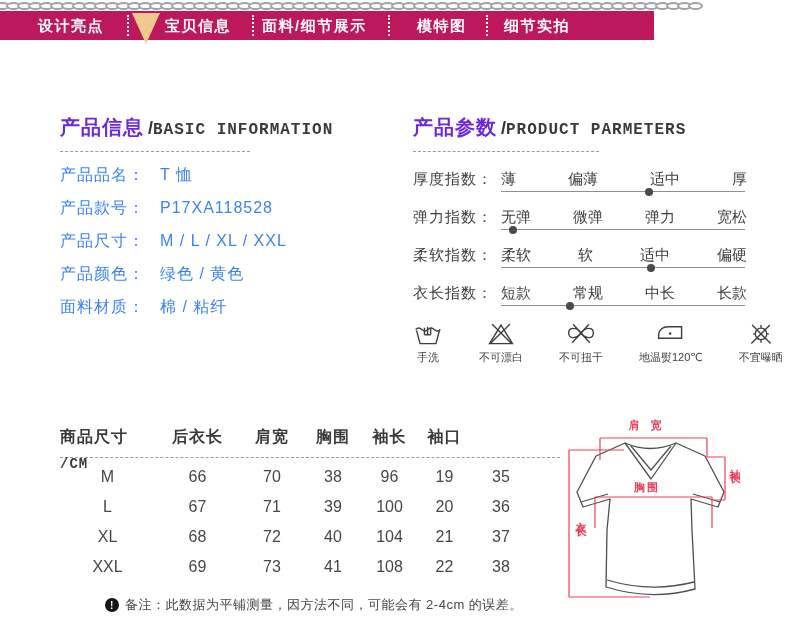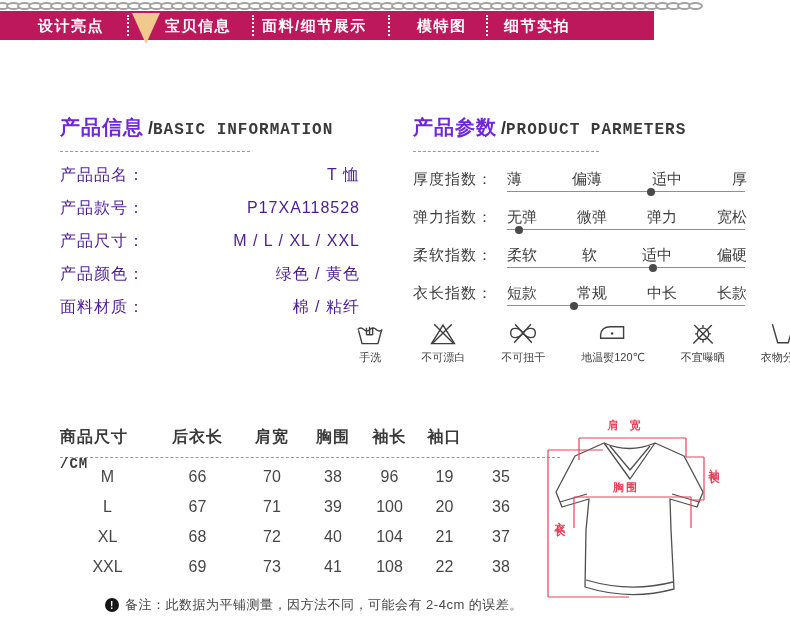--- a/index.html
+++ b/index.html
@@ -27,59 +27,59 @@
   .heading-cn { font-size:20px; font-weight:bold; color:#6d28d9; letter-spacing:1px; }
   .heading-slash { font-size:18px; font-weight:bold; color:#323232; margin-left:4px; }
   .heading-en { font-size:16px; font-weight:bold; color:#3a3a3a; letter-spacing:1px;
     font-family:"Liberation Mono","DejaVu Sans Mono",monospace; }
   .heading-dash { margin-top:10px; width:190px; border-top:1px dashed #9b9b9b; height:0; }
 
   
   .info-section { position:absolute; left:60px; top:114px; width:300px; }
   .info-rows { margin-top:12px; }
   .info-row { display:flex; margin-top:13px; height:20px; line-height:20px;
-    font-size:16px; color:#4c1d95;justify-content:space-between; }
+    font-size:16px; color:#3b82f6; }
   .info-label { width:100px; letter-spacing:1px; }
   .info-value { letter-spacing:1px; }
 
   
   .params-section { position:absolute; left:413px; top:114px; width:334px; }
   .params-section .heading-dash { width:186px; }
-  .slider-row { display:flex; margin-top:14px; height:24px; font-size:15px;gap:6px; }
+  .slider-row { display:flex; margin-top:14px; height:24px; font-size:15px; }
   .slider-row.first { margin-top:18px; }
   .slider-label { width:88px; letter-spacing:1px; color:#3e3e3e; }
   .slider-track { position:relative; flex:1; }
   .slider-options { display:flex; justify-content:space-between; color:#3e3e3e; }
   .slider-line { position:absolute; left:0; right:2px; top:21px; border-top:1px solid #8f8f8f; }
   .slider-dot { position:absolute; top:17.5px; width:8px; height:8px; border-radius:50%;
     background:#4a4a4a; margin-left:-4px; }
 
   
-  .care-row { display:flex; justify-content:center; margin-top:10px; width:334px;gap:36px; }
+  .care-row { display:flex; justify-content:space-between; margin-top:10px; width:334px;gap:36px; }
   .care-item { display:flex; flex-direction:column; align-items:center; }
   .care-item svg { width:30px; height:30px; stroke:#3f3f3f; fill:none; stroke-width:1.6; }
   .care-label { font-size:11px; color:#3e3e3e; margin-top:2px; white-space:nowrap; }
 
   
   .table-section { position:absolute; left:60px; top:424px; width:505px; }
   .size-grid { display:grid; grid-template-columns:95px 85px 64px 58px 55px 55px 58px; }
   .size-grid .cell { text-align:center; font-size:16px; height:30px; line-height:30px; color:#474747; }
   .size-grid .hcell { font-weight:bold; font-size:16px; color:#3a3a3a; height:26px;
     line-height:26px; letter-spacing:1px; }
   .size-grid .first { text-align:left; }
   .unit { font-size:14px; font-weight:bold; font-family:"Liberation Mono","DejaVu Sans Mono",monospace; }
   .table-dash { border-top:1px dashed #9b9b9b; width:500px; margin:7px 0 4px 0; height:0; }
   .table-note { display:flex; align-items:center; margin-top:14px; margin-left:45px;
     font-size:13px; color:#474747; letter-spacing:0.5px; }
   .note-icon { width:14px; height:14px; border-radius:50%; background:#151515; color:#fff;
     font-size:10px; font-weight:bold; display:inline-flex; align-items:center;
     justify-content:center; margin-right:6px; flex:0 0 auto; }
 
   
-  .diagram { position:absolute; left:536px; top:410px; width:200px; height:210px; }
+  .diagram { position:absolute; left:557px; top:410px; width:200px; height:210px; }
   .diagram svg { position:absolute; left:0; top:0; }
   .d-label { position:absolute; color:#e8425a; font-size:11px; font-weight:bold; }
   .d-shoulder { left:58px; top:8px; width:64px; text-align:center; letter-spacing:4px; }
   .d-chest { left:58px; top:70px; width:64px; text-align:center; letter-spacing:2px; }
   .d-sleeve { left:170px; top:50px; writing-mode:vertical-rl; letter-spacing:3px; }
   .d-length { left:16px; top:103px; writing-mode:vertical-rl; letter-spacing:3px; }
 </style>
 </head>
 <body>
 

